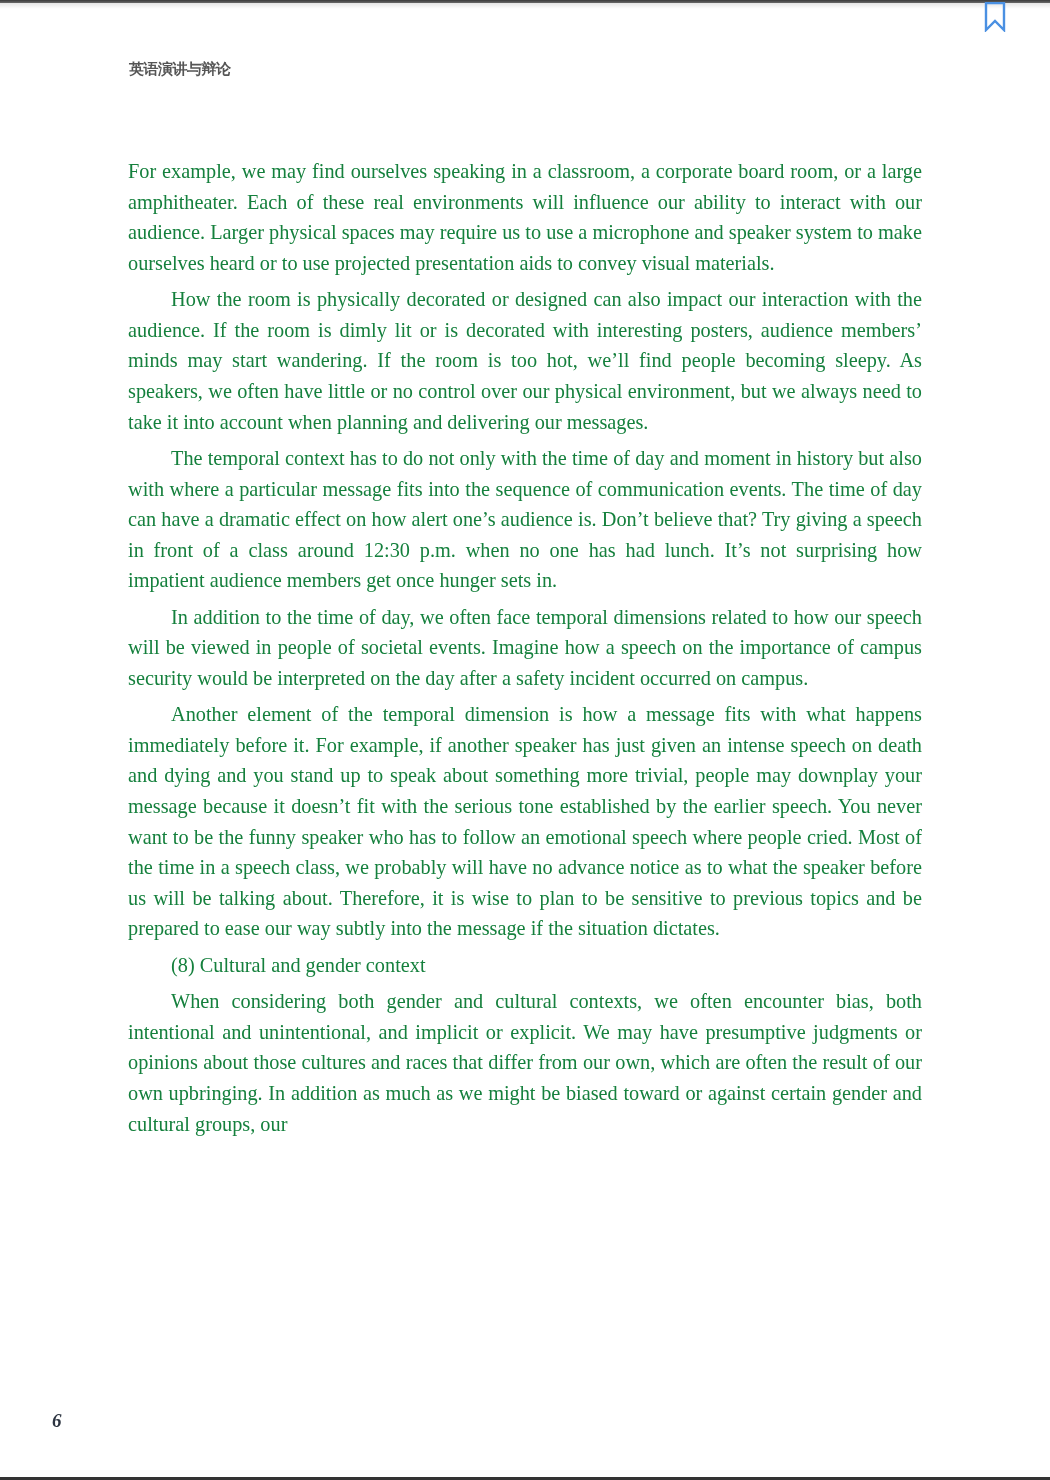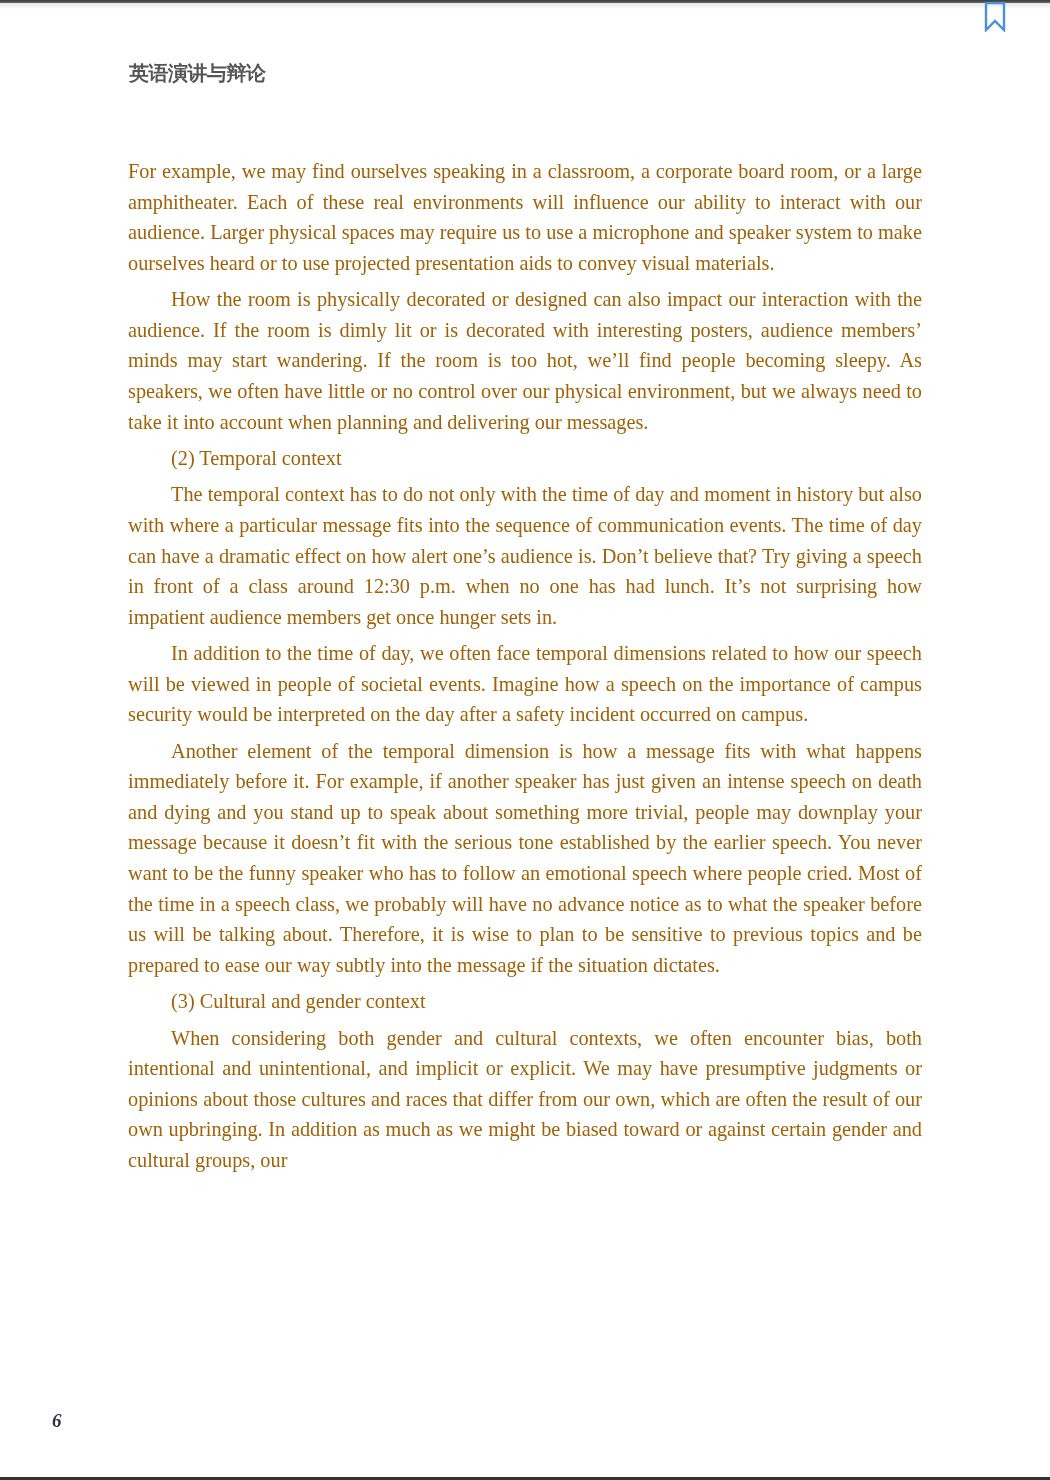--- a/index.html
+++ b/index.html
@@ -44,32 +44,32 @@
       height: 30px;
       cursor: pointer;
     }
     .bookmark svg { display: block; }
     .running-head {
       position: absolute;
       left: 129px;
       top: 60px;
       font-family: "DejaVu Sans", "Liberation Sans", sans-serif;
       font-weight: bold;
-      font-size: 20px;
+      font-size: 15px;
       color: #555555;
       letter-spacing: -0.5px;
     }
     .body-text {
       position: absolute;
       left: 128px;
       top: 156px;
       width: 794px;
       font-size: 20.3px;
       line-height: 30.6px;
-      color: #a16207;
+      color: #15803d;
     }
     .body-text p {
       margin: 0 0 5.8px 0;
       text-align: justify;
       text-indent: 0;
     }
     .body-text p.indent { text-indent: 43px; }
     .body-text p.heading { text-indent: 43px; text-align: left; }
     .body-text p:first-child { text-indent: 0; }
     .page-number {
@@ -93,23 +93,22 @@
   <svg width="22" height="30" viewBox="0 0 22 30">
     <path d="M2 1 L20 1 L20 28 L11 19 L2 28 Z" fill="none" stroke="#4a90e2" stroke-width="2.4" stroke-linejoin="miter"></path>
   </svg>
 </div>
 
 <div class="running-head">英语演讲与辩论</div>
 
 <div class="body-text">
   <p>For example, we may find ourselves speaking in a classroom, a corporate board room, or a large amphitheater. Each of these real environments will influence our ability to interact with our audience. Larger physical spaces may require us to use a microphone and speaker system to make ourselves heard or to use projected presentation aids to convey visual materials.</p>
   <p class="indent">How the room is physically decorated or designed can also impact our interaction with the audience. If the room is dimly lit or is decorated with interesting posters, audience members’ minds may start wandering. If the room is too hot, we’ll find people becoming sleepy. As speakers, we often have little or no control over our physical environment, but we always need to take it into account when planning and delivering our messages.</p>
-  <p class="heading">(2) Temporal context</p>
   <p class="indent">The temporal context has to do not only with the time of day and moment in history but also with where a particular message fits into the sequence of communication events. The time of day can have a dramatic effect on how alert one’s audience is. Don’t believe that? Try giving a speech in front of a class around 12:30 p.m. when no one has had lunch. It’s not surprising how impatient audience members get once hunger sets in.</p>
   <p class="indent">In addition to the time of day, we often face temporal dimensions related to how our speech will be viewed in people of societal events. Imagine how a speech on the importance of campus security would be interpreted on the day after a safety incident occurred on campus.</p>
   <p class="indent">Another element of the temporal dimension is how a message fits with what happens immediately before it. For example, if another speaker has just given an intense speech on death and dying and you stand up to speak about something more trivial, people may downplay your message because it doesn’t fit with the serious tone established by the earlier speech. You never want to be the funny speaker who has to follow an emotional speech where people cried. Most of the time in a speech class, we probably will have no advance notice as to what the speaker before us will be talking about. Therefore, it is wise to plan to be sensitive to previous topics and be prepared to ease our way subtly into the message if the situation dictates.</p>
-  <p class="heading">(3) Cultural and gender context</p>
+  <p class="heading">(8) Cultural and gender context</p>
   <p class="indent">When considering both gender and cultural contexts, we often encounter bias, both intentional and unintentional, and implicit or explicit. We may have presumptive judgments or opinions about those cultures and races that differ from our own, which are often the result of our own upbringing. In addition as much as we might be biased toward or against certain gender and cultural groups, our</p>
 </div>
 
 <div class="page-number">6</div>
 
 <div class="bottom-bar"></div>
 
 </body></html>

